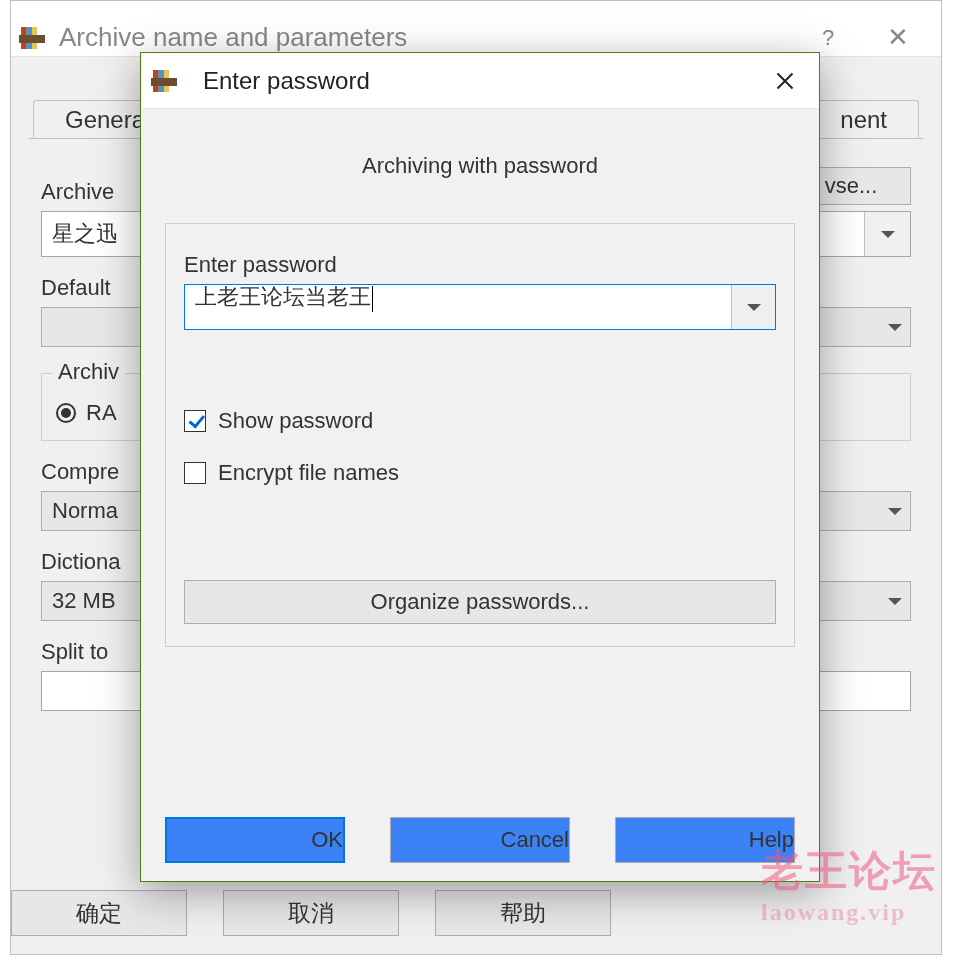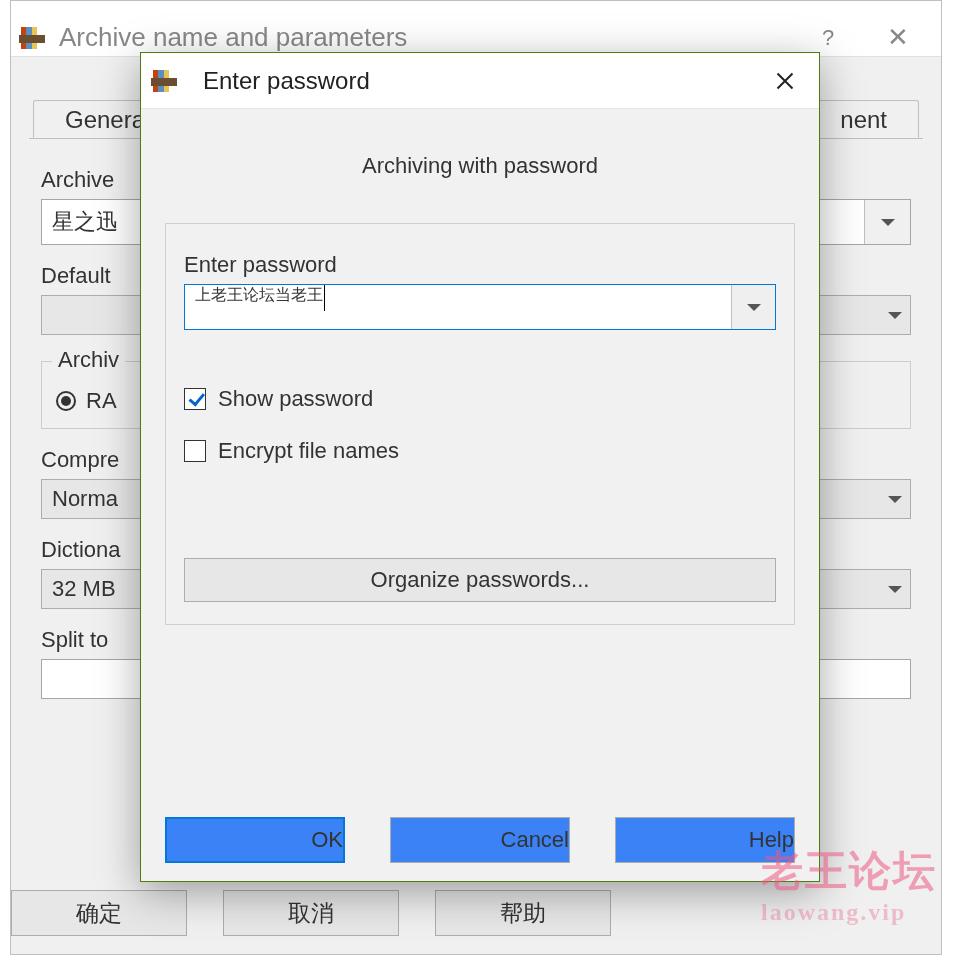--- a/index.html
+++ b/index.html
@@ -185,37 +185,37 @@
   .pw-group {
     border:1px solid #cfcfcf;
     padding: 28px 18px 22px 18px;
   }
   .pw-label { font-size:22px; color:#333; }
   .pw-combo {
     margin-top:6px;
     border:1px solid #0078d7;
     height:46px; display:flex; background:#fff;
   }
-  .pw-combo .text { flex:1; padding:0 10px; font-size:16px; display:flex; align-items:flex-start; }
+  .pw-combo .text { flex:1; padding:17px 10px; font-size:22px; display:flex; align-items:flex-end; }
   .pw-combo .text .caret { display:inline-block; width:1px; height:26px; background:#000; margin-left:1px; }
   .pw-combo .arrow { width:44px; border-left:1px solid #bfbfbf; background:#efefef; display:flex; align-items:center; justify-content:center; }
 
   .checkrow { display:flex; align-items:center; font-size:22px; margin-top:26px; }
   .checkrow .cb {
     width:22px; height:22px; border:1px solid #333; margin-right:12px;
     display:flex; align-items:center; justify-content:center;
     background:#fff;
   }
   .checkrow .cb.checked::after {
     content:""; display:block;
     width:6px; height:12px;
     border:solid #0066cc; border-width:0 3px 3px 0;
     transform: rotate(40deg) translateY(-2px);
   }
-  .checkrow.first-check { margin-top:56px; }
+  .checkrow.first-check { margin-top:78px; }
 
   .org-btn {
     margin-top:94px;
     height:44px; width:100%;
     border:1px solid #adadad; background:#e7e7e7;
     text-align:center; line-height:42px; font-size:22px;
   }
 
   .pw-btn-row {
     position:absolute; left:24px; right:24px; bottom:18px;
@@ -256,20 +256,21 @@
     <div class="tab-bar">
       <div class="tab first">General</div>
       <div class="tab last">nent</div>
     </div>
 
     <div class="form-area">
       <div class="archive-line">
         <div class="left">
           <div class="row-label first">Archive</div>
         </div>
+        <div class="browse-btn">vse...</div>
       </div>
       <div class="combo">
         <div class="sel-text">星之迅</div>
         <div class="arrow-box">
             <div class="chev"></div>
           </div>
       </div>
 
       <div class="row-label">Default</div>
       <div class="dropdown" style="width:100%;">

